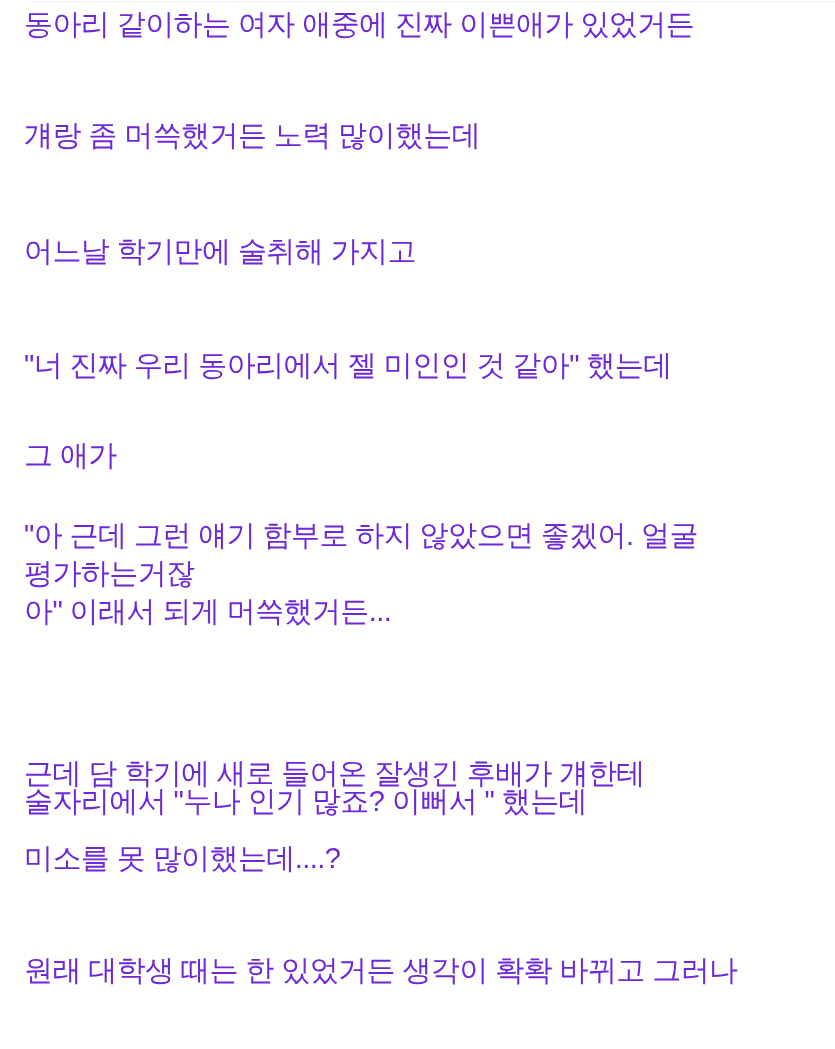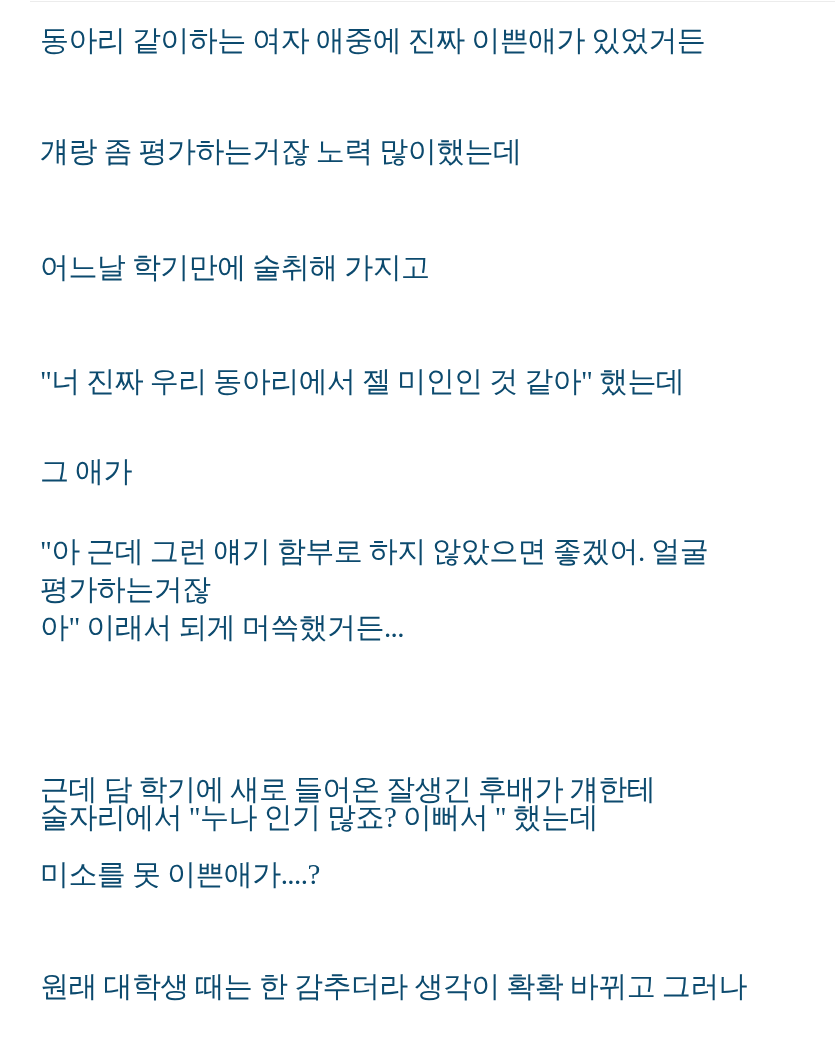--- a/index.html
+++ b/index.html
@@ -19,50 +19,49 @@
     top: 1px;
     left: 30px;
     right: 0;
     height: 1px;
     background: #ececec;
   }
   .story-line {
     position: absolute;
     left: 24px;
     right: 22px;
-    margin: 16px;
+    margin: 0;
     font-size: 29px;
     line-height: 38px;
     letter-spacing: -0.02em;
-    color: #0c4a6e;
+    color: #6d28d9;
     white-space: pre-line;
     word-break: keep-all;
-    font-family: Liberation Serif, serif;
   }
   .l1  { top: 5px; }
   .l2  { top: 116px; }
   .l3  { top: 232px; }
   .l4  { top: 346px; }
   .l5  { top: 436px; }
   .l6  { top: 516px; }
   .l7  { top: 754px; }
   .l8  { top: 782px; }
   .l9  { top: 839px; }
   .l10 { top: 951px; }
 </style>
 </head>
 <body>
 
 <div class="top-divider"></div>
 
 <main>
   <p class="story-line l1">동아리 같이하는 여자 애중에 진짜 이쁜애가 있었거든</p>
-  <p class="story-line l2">걔랑 좀 평가하는거잖 노력 많이했는데</p>
+  <p class="story-line l2">걔랑 좀 머쓱했거든 노력 많이했는데</p>
   <p class="story-line l3">어느날 학기만에 술취해 가지고</p>
   <p class="story-line l4">"너 진짜 우리 동아리에서 젤 미인인 것 같아" 했는데</p>
   <p class="story-line l5">그 애가</p>
   <p class="story-line l6">"아 근데 그런 얘기 함부로 하지 않았으면 좋겠어. 얼굴 평가하는거잖
 아" 이래서 되게 머쓱했거든...</p>
   <p class="story-line l7">근데 담 학기에 새로 들어온 잘생긴 후배가 걔한테</p>
   <p class="story-line l8">술자리에서 "누나 인기 많죠? 이뻐서 " 했는데</p>
-  <p class="story-line l9">미소를 못 이쁜애가....?</p>
-  <p class="story-line l10">원래 대학생 때는 한 감추더라 생각이 확확 바뀌고 그러나</p>
+  <p class="story-line l9">미소를 못 많이했는데....?</p>
+  <p class="story-line l10">원래 대학생 때는 한 있었거든 생각이 확확 바뀌고 그러나</p>
 </main>
 
 </body></html>

